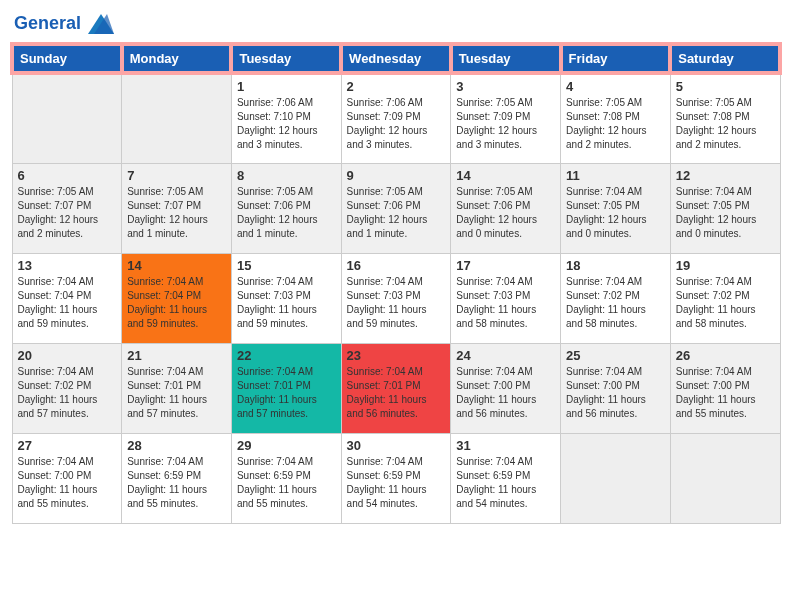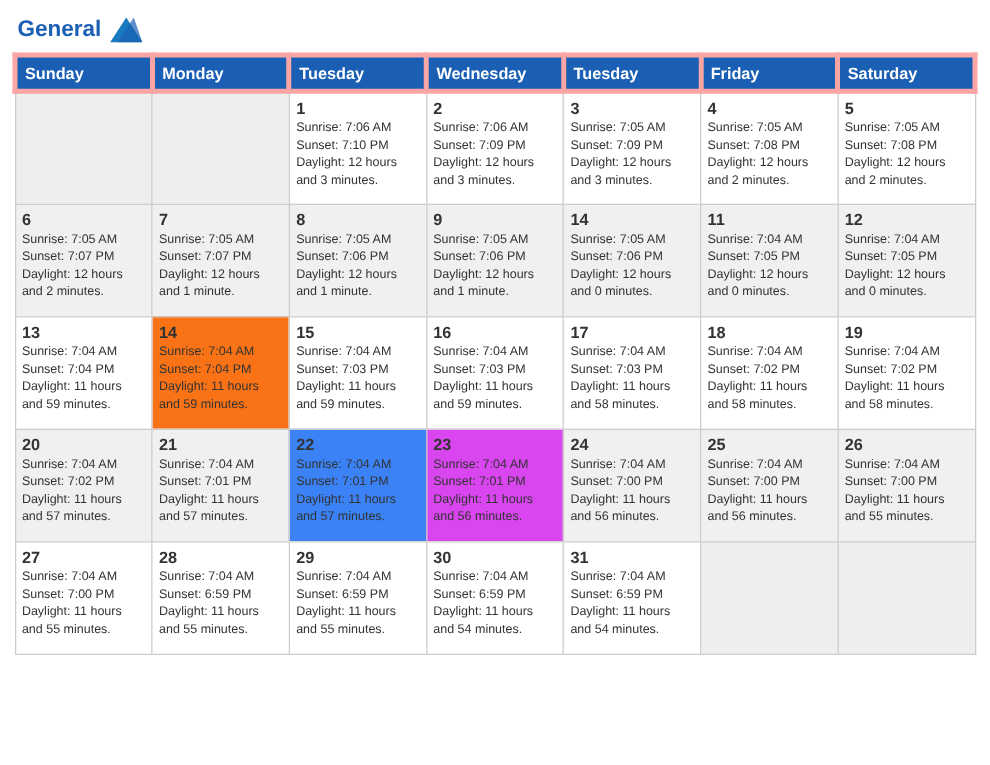--- a/index.html
+++ b/index.html
@@ -262,28 +262,28 @@
 Daylight: 11 hours
 and 57 minutes.</div>
         </td>
         <td style="background: rgb(240, 240, 240);">
           <span class="day-num">21</span>
           <div class="day-info">Sunrise: 7:04 AM
 Sunset: 7:01 PM
 Daylight: 11 hours
 and 57 minutes.</div>
         </td>
-        <td style="background: #3b82f6; margin-left: 24px;">
+        <td style="background: #14b8a6; margin-left: 24px;">
           <span class="day-num">22</span>
           <div class="day-info">Sunrise: 7:04 AM
 Sunset: 7:01 PM
 Daylight: 11 hours
 and 57 minutes.</div>
         </td>
-        <td style="background: #d946ef;">
+        <td style="background: #ef4444;">
           <span class="day-num">23</span>
           <div class="day-info">Sunrise: 7:04 AM
 Sunset: 7:01 PM
 Daylight: 11 hours
 and 56 minutes.</div>
         </td>
         <td style="background: rgb(240, 240, 240);">
           <span class="day-num">24</span>
           <div class="day-info">Sunrise: 7:04 AM
 Sunset: 7:00 PM

